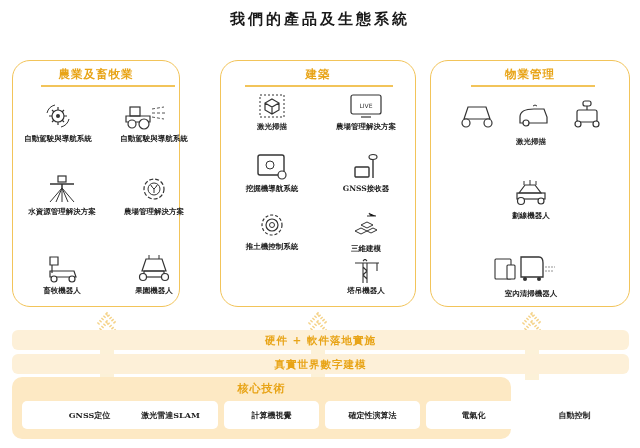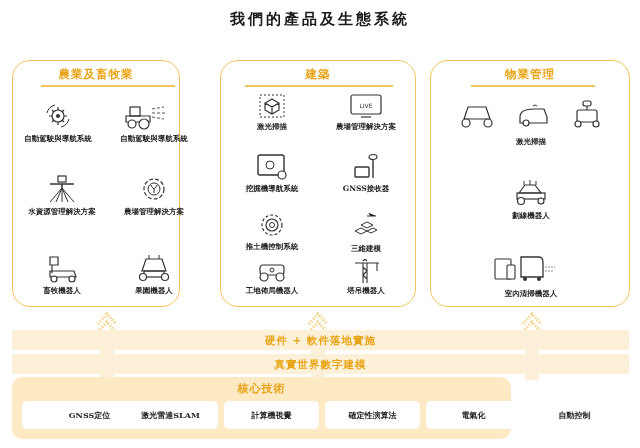--- a/index.html
+++ b/index.html
@@ -9,21 +9,21 @@
            font-size:15px; font-weight:bold; letter-spacing:3px; color:#1a1a1a; }
   .card { position:absolute; top:60px; height:247px; border:1.5px solid #f2c45a;
           border-radius:18px; box-sizing:border-box; background:#fff; }
   .card-title { position:absolute; top:6px; left:0; width:100%; text-align:center;
                 font-size:11.5px; font-weight:bold; color:#e8a417; letter-spacing:1px; }
   .card-rule { position:absolute; top:24px; height:2px; background:#f2c45a; }
   .item { position:absolute; width:90px; text-align:center; }
   .item svg { display:block; margin:0 auto; }
   .item .lbl { font-size:7.5px; font-weight:bold; color:#222; margin-top:3px; white-space:nowrap; }
   .chev { position:absolute; width:22px; }
-  .band { position:absolute; left:12px; width:617px; background:#fdf0d8; border-radius:0;
+  .band { position:absolute; left:12px; width:617px; background:#fdf0d8; border-radius:6px;
           text-align:center; font-size:10.5px; font-weight:bold; color:#e8a417; letter-spacing:1px; }
   .core { position:absolute; left:12px; top:377px; width:499px; height:62px; background:#fde9c4;
           border-radius:10px; }
   .core-title { position:absolute; top:4px; width:100%; text-align:center; font-size:11px;
                 font-weight:bold; color:#e8a417; letter-spacing:1px; }
   .tech { position:absolute; top:24px; width:95px; height:28px; background:#fff; border-radius:5px;
           text-align:center; line-height:28px; font-size:8px; font-weight:bold; color:#222; }
 </style>
 </head>
 <body>
@@ -131,29 +131,20 @@
         <circle cx="14" cy="14" r="2.5" fill="none" stroke="#333" stroke-width="1"></circle>
       </svg>
     <div class="lbl">推土機控制系統</div>
   </div>
   <div class="item" style="left:100px;top:150px;">
     <svg width="30" height="30" viewBox="0 0 30 30">
         <path d="M18 2l2 3h5M16 5h8" stroke="#333" stroke-width="1.2"></path>
         <path d="M10 14l6-3 6 3-6 3zM4 20l6-3 6 3-6 3zM16 20l6-3 4 2-6 3z" fill="none" stroke="#333" stroke-width="1"></path>
       </svg>
     <div class="lbl">三維建模</div>
-  </div>
-  <div class="item" style="left:6px;top:198px;">
-    <svg width="36" height="24" viewBox="0 0 36 24">
-        <rect x="6" y="6" width="24" height="10" rx="3" fill="none" stroke="#333" stroke-width="1.2"></rect>
-        <circle cx="10" cy="18" r="4" fill="#fff" stroke="#333" stroke-width="1.2"></circle>
-        <circle cx="26" cy="18" r="4" fill="#fff" stroke="#333" stroke-width="1.2"></circle>
-        <circle cx="18" cy="11" r="2" fill="none" stroke="#333" stroke-width="1"></circle>
-      </svg>
-    <div class="lbl">工地佈局機器人</div>
   </div>
   <div class="item" style="left:100px;top:198px;">
     <svg width="30" height="24" viewBox="0 0 30 24">
         <path d="M12 4v20M16 4v20M12 8l4 4M16 12l-4 4M12 16l4 4M4 4h24M12 2l2-2 2 2M26 4v8" stroke="#333" stroke-width="1.1" fill="none"></path>
       </svg>
     <div class="lbl">塔吊機器人</div>
   </div>
 </div>
 
 <div class="card" style="left:430px;width:200px;">

